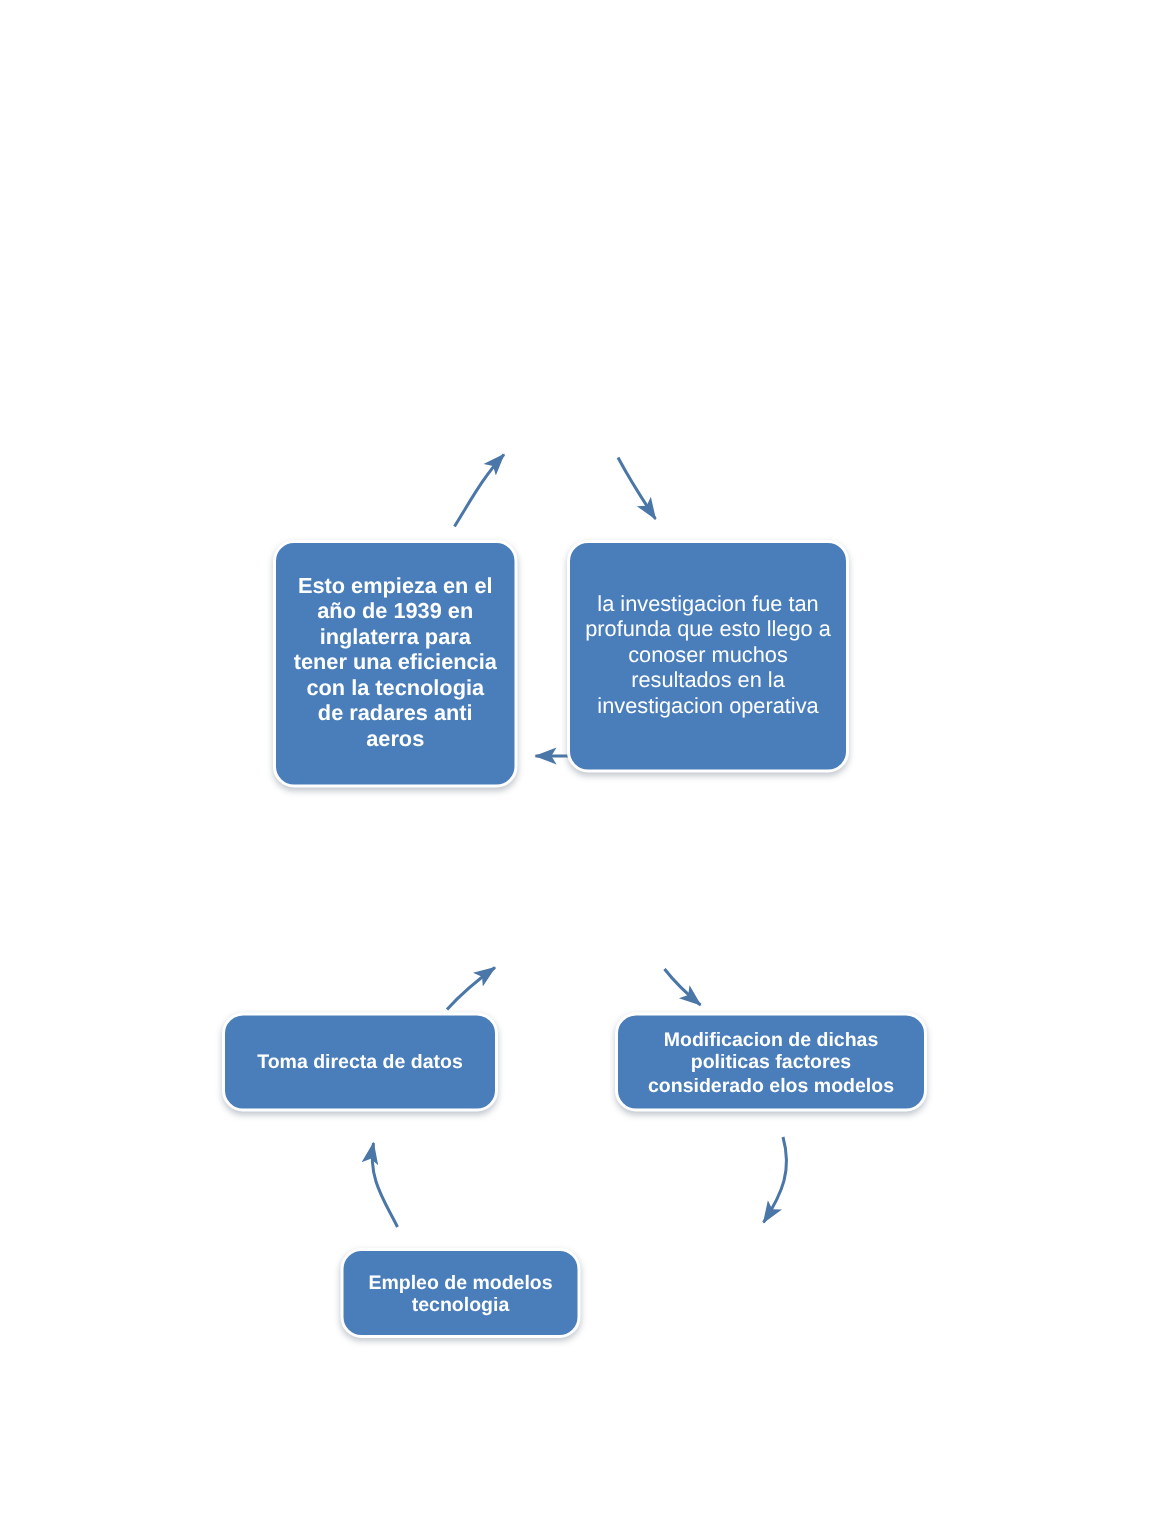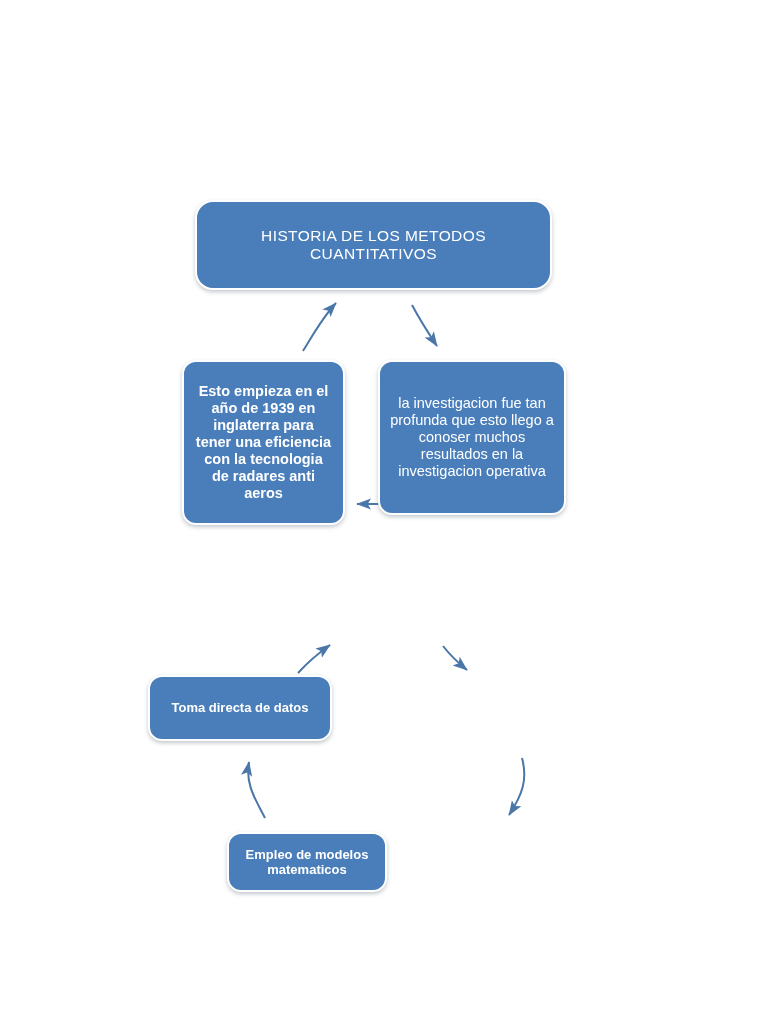--- a/index.html
+++ b/index.html
@@ -135,36 +135,36 @@
 
     <path d="M298,673 C307,663 316,655 330,645" fill="none" stroke="#4a76a8" stroke-width="2" marker-end="url(#ah)"></path>
 
     <path d="M443,646 C450,655 456,661 467,670" fill="none" stroke="#4a76a8" stroke-width="2" marker-end="url(#ah)"></path>
 
     <path d="M265,818 C256,800 245,785 249,762" fill="none" stroke="#4a76a8" stroke-width="2" marker-end="url(#ah)"></path>
 
     <path d="M522,758 C528,780 522,795 509,815" fill="none" stroke="#4a76a8" stroke-width="2" marker-end="url(#ah)"></path>
   </svg>
 
-  <div class="node node-title">
-    <span>HISTORIA DE LOS METODOS CUANTITATIVOS</span>
-  </div>
 
   <div class="node node-history-left">
     <span>Esto empieza en el año de 1939 en inglaterra para tener una eficiencia con la tecnologia de radares anti aeros</span>
   </div>
 
   <div class="node node-history-right">
     <span>la investigacion fue tan profunda que esto llego a conoser muchos resultados en la investigacion operativa</span>
   </div>
 
 
   <div class="node node-toma">
     <span>Toma directa de datos</span>
   </div>
 
+  <div class="node node-modificacion">
+    <span>Modificacion de dichas politicas factores considerado elos modelos</span>
+  </div>
 
   <div class="node node-empleo">
-    <span>Empleo de modelos matematicos</span>
+    <span>Empleo de modelos tecnologia</span>
   </div>
 
 
 </div>
 
 </body></html>

